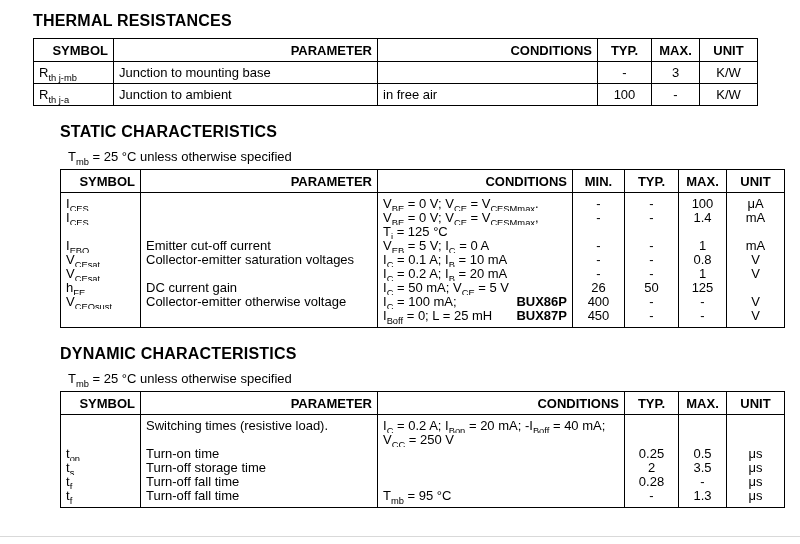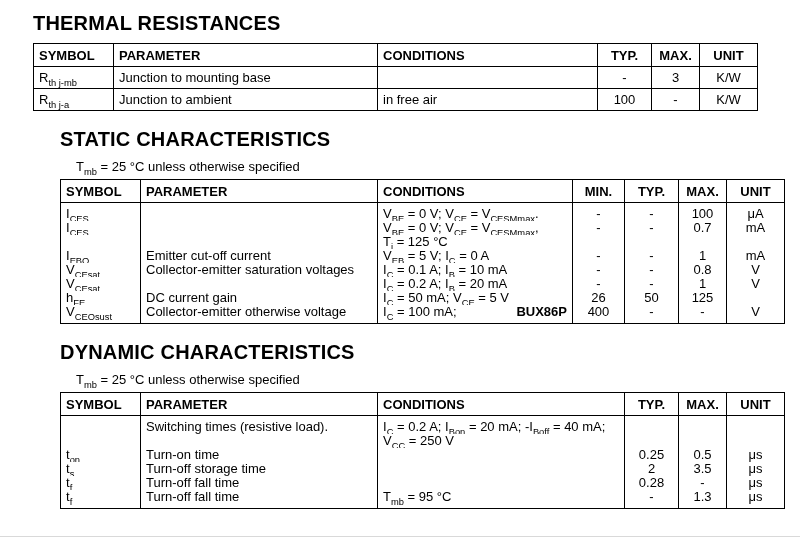--- a/index.html
+++ b/index.html
@@ -12,40 +12,40 @@
   .page {
     width: 800px;
     height: 544px;
     background: #fff;
     padding: 12px 0 0 33px;
     position: relative;
     overflow: hidden;
   }
   .sec + .sec { margin-top: 17px; padding-left: 27px; }
   h2.section-title {
-    font-size: 20px;
+    font-size: 16px;
     font-weight: bold;
     letter-spacing: 0.2px;
     margin: 0 0 8px 0;
   }
   .subtitle {
     font-size: 13px;
-    margin: 0 0 5px 16px;
+    margin: 0 0 5px 8px;
   }
   table.ds {
     border-collapse: collapse;
     table-layout: fixed;
     width: 724px;
     border: 1px solid #000;
     font-size: 13px;
   }
   table.ds th {
     border: 1px solid #000;
     font-weight: bold;
-    text-align: left;
+    text-align: right;
     padding: 3px 5px;
     height: 23px;
     font-size: 13px;
     white-space: nowrap;
     overflow: hidden;
   }
   table.ds td {
     border-left: 1px solid #000;
     border-right: 1px solid #000;
     padding: 0 5px;
@@ -160,21 +160,21 @@
             <td>-</td>
             <td>100</td>
             <td>μA</td>
           </tr>
           <tr>
             <td>I<sub>CES</sub></td>
             <td></td>
             <td>V<sub>BE</sub> = 0 V; V<sub>CE</sub> = V<sub>CESMmax</sub>,</td>
             <td>-</td>
             <td>-</td>
-            <td>0.7</td>
+            <td>1.4</td>
             <td>mA</td>
           </tr>
           <tr>
             <td></td>
             <td></td>
             <td>T<sub>j</sub> = 125 °C</td>
             <td></td>
             <td></td>
             <td></td>
             <td></td>
@@ -218,20 +218,34 @@
           <tr>
             <td>V<sub>CEOsust</sub></td>
             <td>Collector-emitter otherwise voltage</td>
             <td>
               <div class="split">
                 <span>I<sub>C</sub> = 100 mA;</span>
                 <span class="model">BUX86P</span>
               </div>
             </td>
             <td>400</td>
+            <td>-</td>
+            <td>-</td>
+            <td>V</td>
+          </tr>
+          <tr>
+            <td></td>
+            <td></td>
+            <td>
+              <div class="split">
+                <span>I<sub>Boff</sub> = 0; L = 25 mH</span>
+                <span class="model">BUX87P</span>
+              </div>
+            </td>
+            <td>450</td>
             <td>-</td>
             <td>-</td>
             <td>V</td>
           </tr>
         </tbody>
       </table>
   </section>
 
   <section class="sec">
     <h2 class="section-title">DYNAMIC CHARACTERISTICS</h2>

